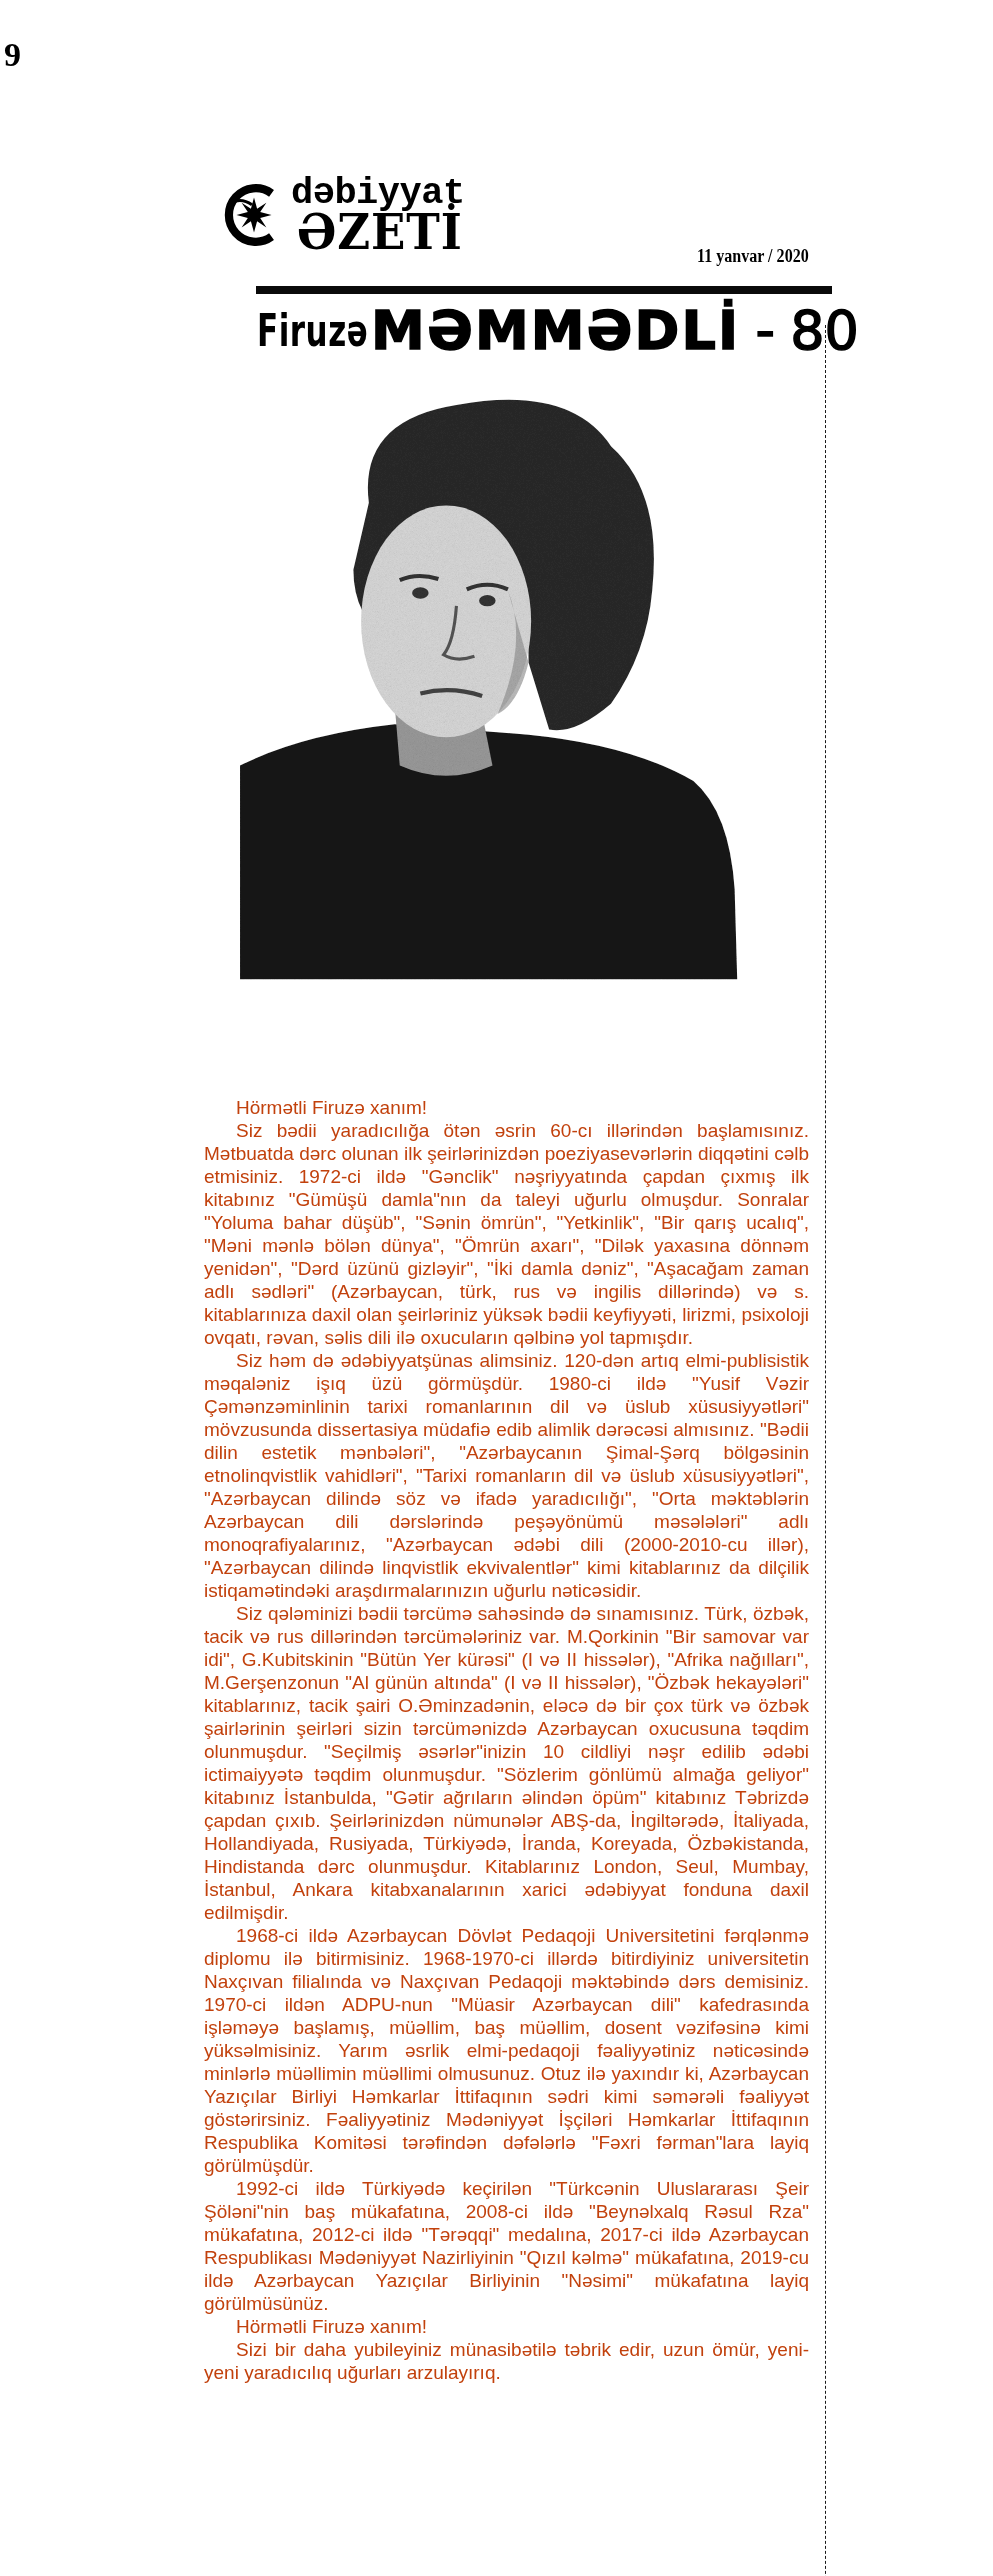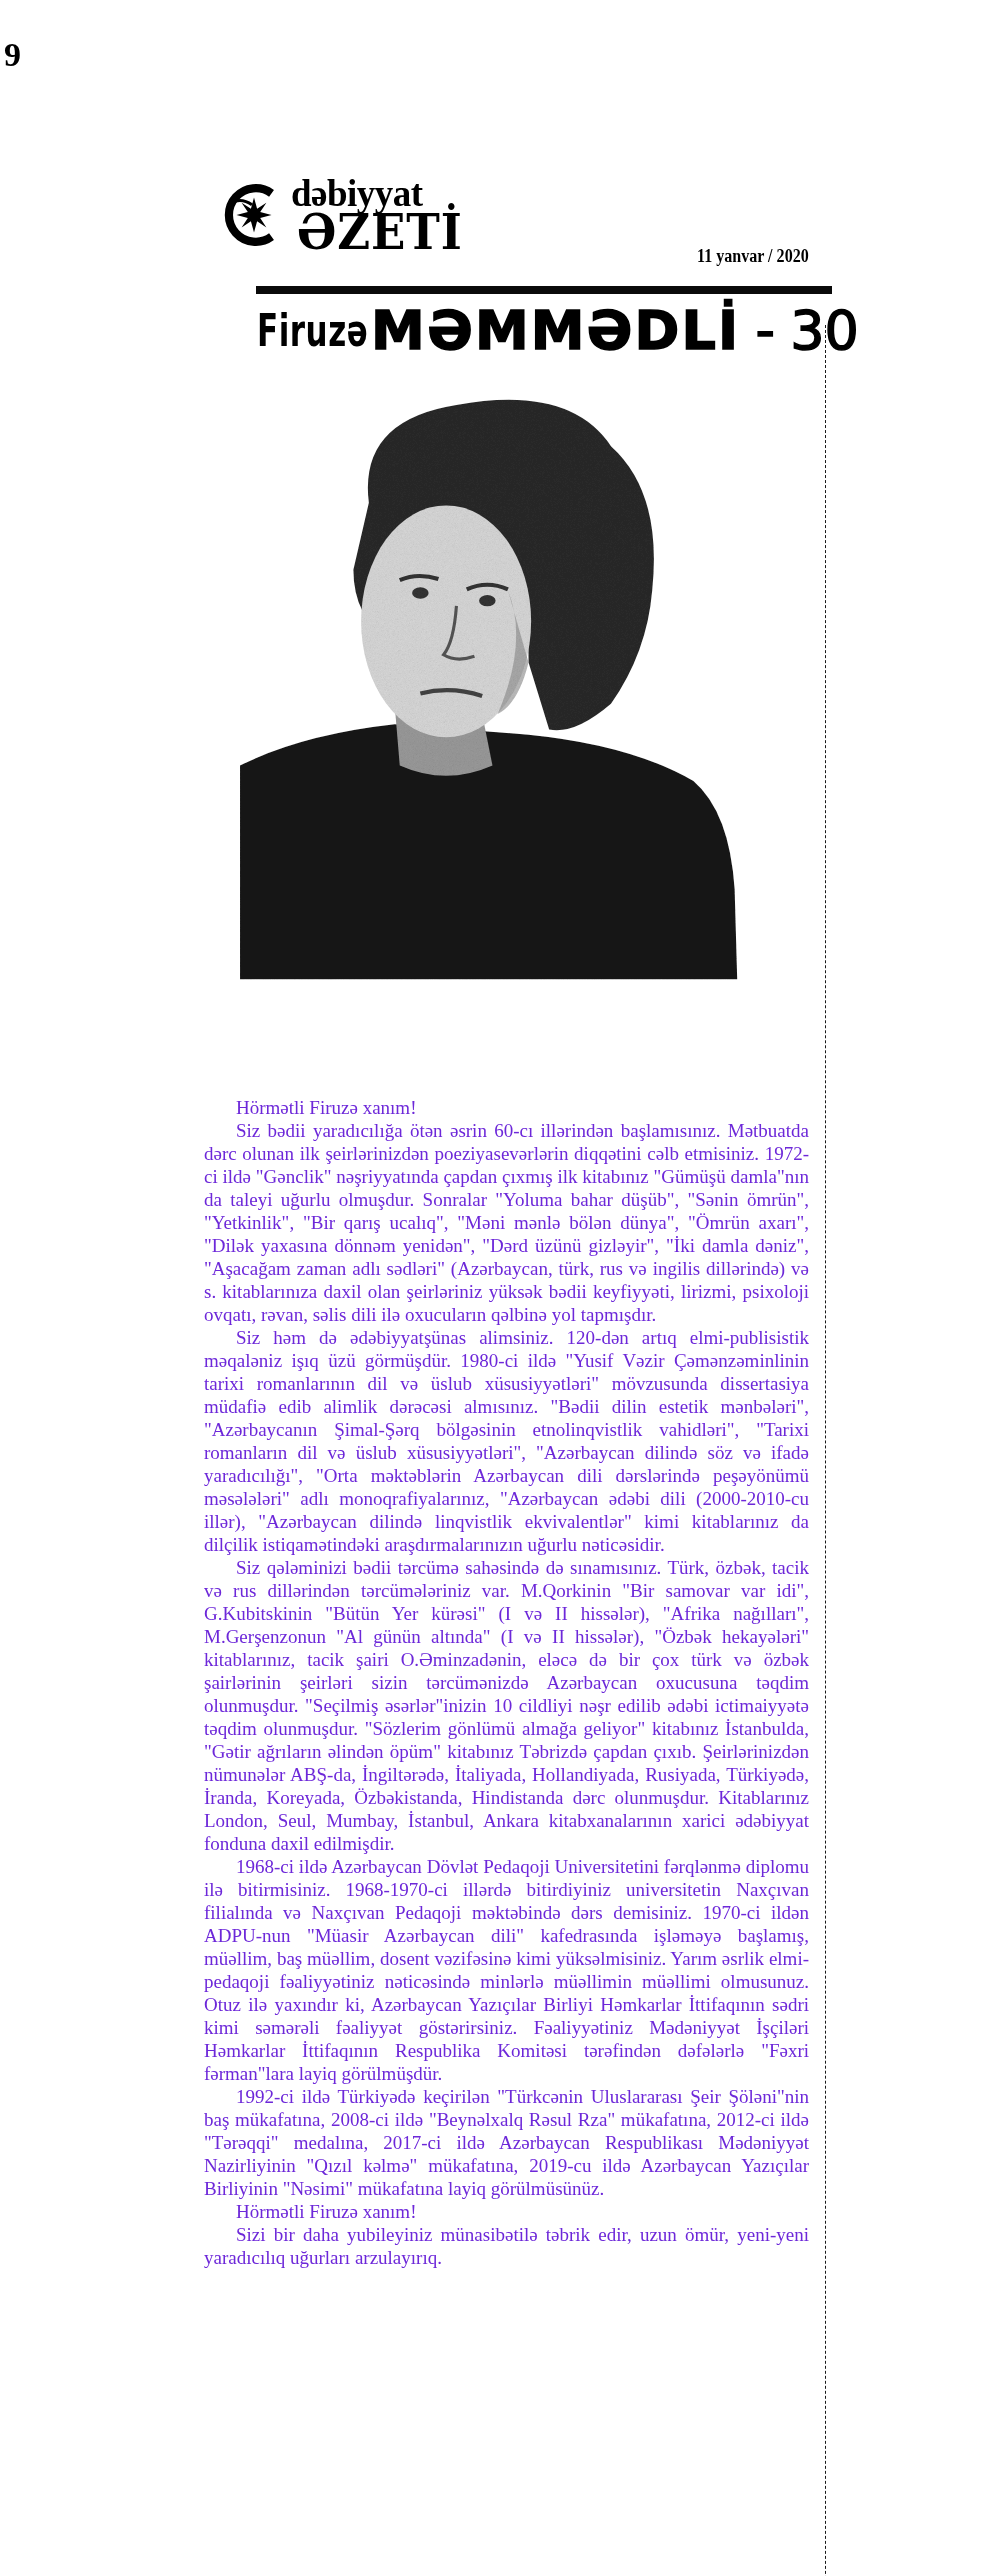--- a/index.html
+++ b/index.html
@@ -6,21 +6,21 @@
   body { width:994px; height:3085px; position:relative; overflow:hidden;
          font-family:"Liberation Serif","DejaVu Serif",serif; color:#111; }
 
   .page-number { position:absolute; left:4.1px; top:36px; font-size:34px; font-weight:bold;
                  font-family:"Liberation Serif",serif; color:#000; }
 
   
   .logo { position:absolute; left:221px; top:178px; width:247px; height:82px; }
   .logo-emblem { position:absolute; left:0; top:4.1px; width:66px; height:66px; }
   .logo-top { position:absolute; left:70px; top:-3.1px; font-size:37px; font-weight:bold; line-height:1;
-              font-family:Liberation Serif, serif; letter-spacing:-0.5px; color:#000; }
+              font-family:Liberation Mono, monospace; letter-spacing:-0.5px; color:#000; }
   .logo-bottom { position:absolute; left:76px; top:30px; font-size:49px; font-weight:bold; line-height:1;
                  font-family:"DejaVu Serif",serif; letter-spacing:1px; color:#000; transform:scaleX(0.92); transform-origin:left; }
 
   .issue-date { position:absolute; left:697px; top:245px; font-size:19.6px; font-weight:bold;
                 font-family:"Liberation Serif",serif; color:#000; transform:scaleX(0.82); transform-origin:left; white-space:nowrap; }
 
   .masthead-rule { position:absolute; left:256px; top:286px; width:576px; height:8.2px; background:#0a0a0a; }
 
   
   .column-border { position:absolute; left:825px; top:325px; width:0; height:2504px;
@@ -31,22 +31,22 @@
               font-family:"DejaVu Sans",sans-serif; font-weight:bold; color:#000; }
   .headline .first { font-size:31px; letter-spacing:0.5px; display:inline-block; transform:scaleY(1.45); transform-origin:bottom; }
   .headline .last { font-size:54px; letter-spacing:2.1px; font-weight:bold; -webkit-text-stroke:1.5px #000; }
   .headline .age { font-size:54px; font-weight:normal; -webkit-text-stroke:1.5px #000; margin-left:12.4px; }
 
   
   .portrait { position:absolute; left:240px; top:374px; width:523px; height:644px; background:#fff; }
 
   
   .article { position:absolute; left:204px; top:1096px; width:605px;
-             font-size:19px; line-height:23px; text-align:justify; color:#6d28d9;
-             font-family:Liberation Serif, serif; }
+             font-size:19px; line-height:23px; text-align:justify; color:#c2410c;
+             font-family:Liberation Sans, sans-serif; }
   .article p { margin:0; text-indent:32px; }
   .article p.salutation { text-indent:32px; }
 </style>
 </head>
 <body>
 
 <div class="page-number">9</div>
 
 <div class="logo">
   <svg class="logo-emblem" viewBox="0 0 128 128">
@@ -59,21 +59,21 @@
 </div>
 
 <div class="issue-date">11 yanvar / 2020</div>
 <div class="masthead-rule"></div>
 <div class="column-border"></div>
 
 <div class="headline">
   <span class="first">Firuzə</span>
   <span class="last">MƏMMƏDLİ</span>
   <span class="age">-</span>
-  <span class="age">30</span>
+  <span class="age">80</span>
 </div>
 
 <div class="portrait">
   <svg width="523" height="644" viewBox="0 0 1015 1250">
     <defs>
       <filter id="grain">
           <feTurbulence type="fractalNoise" baseFrequency="0.9" numOctaves="2" result="n"></feTurbulence>
         <feColorMatrix type="saturate" values="0"></feColorMatrix>
           <feComponentTransfer>
             <feFuncA type="table" tableValues="0 0.35"></feFuncA>

